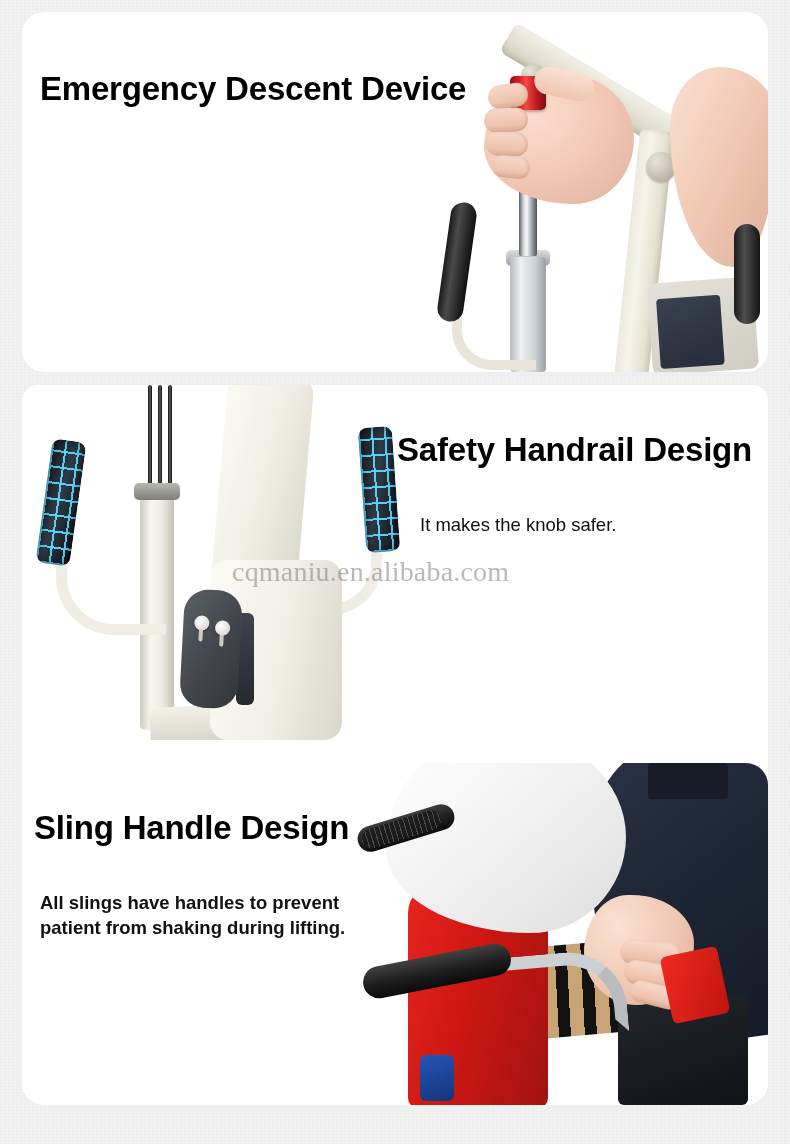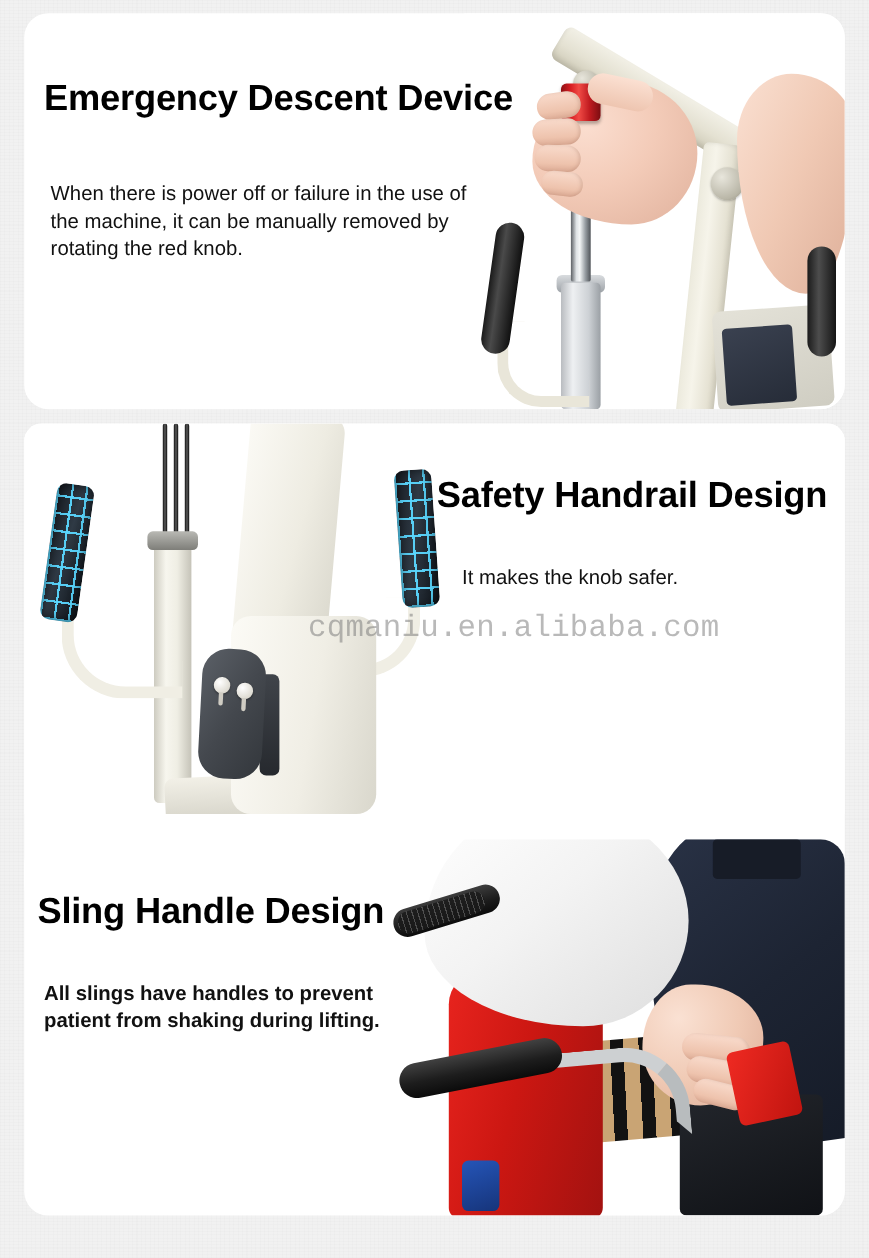--- a/index.html
+++ b/index.html
@@ -364,22 +364,21 @@
   }
 
   .watermark {
     position: absolute;
     left: 232px; top: 556px;
     font-size: 28px;
     color: rgba(120,120,120,0.52);
     letter-spacing: 0.2px;
     z-index: 30;
     white-space: nowrap;
-    font-family: Liberation Mono, monospace;
-    margin-left: 48px;
+    font-family: Liberation Serif, serif;
   }
 
   
   .p3-photo { left: 326px; top: 0; width: 420px; height: 342px; background: #fff; }
 
   .chair-back {
     position: absolute;
     left: 245px; top: -20px;
     width: 210px; height: 300px;
     background: linear-gradient(150deg, #2a3347 0%, #1d2433 50%, #141a26 100%);
@@ -525,23 +524,20 @@
     <div class="red-knob"></div>
     <div class="finger f1"></div>
     <div class="finger f2"></div>
     <div class="finger f3"></div>
     <div class="finger f4"></div>
     <div class="thumb-p1"></div>
   </div>
 
   <h1 class="panel-text headline p1-headline">Emergency Descent Device</h1>
 
-  <p class="panel-text body-text p1-body">When there is power off or failure in the use of
-the machine, it can be manually removed by
-rotating the red knob.</p>
 </section>
 
 <section class="panel panel-2">
 
   <div class="photo p2-photo">
     <div class="cable cable-1"></div>
     <div class="cable cable-2"></div>
     <div class="cable cable-3"></div>
     <div class="mast-collar"></div>
     <div class="mast-tube"></div>

